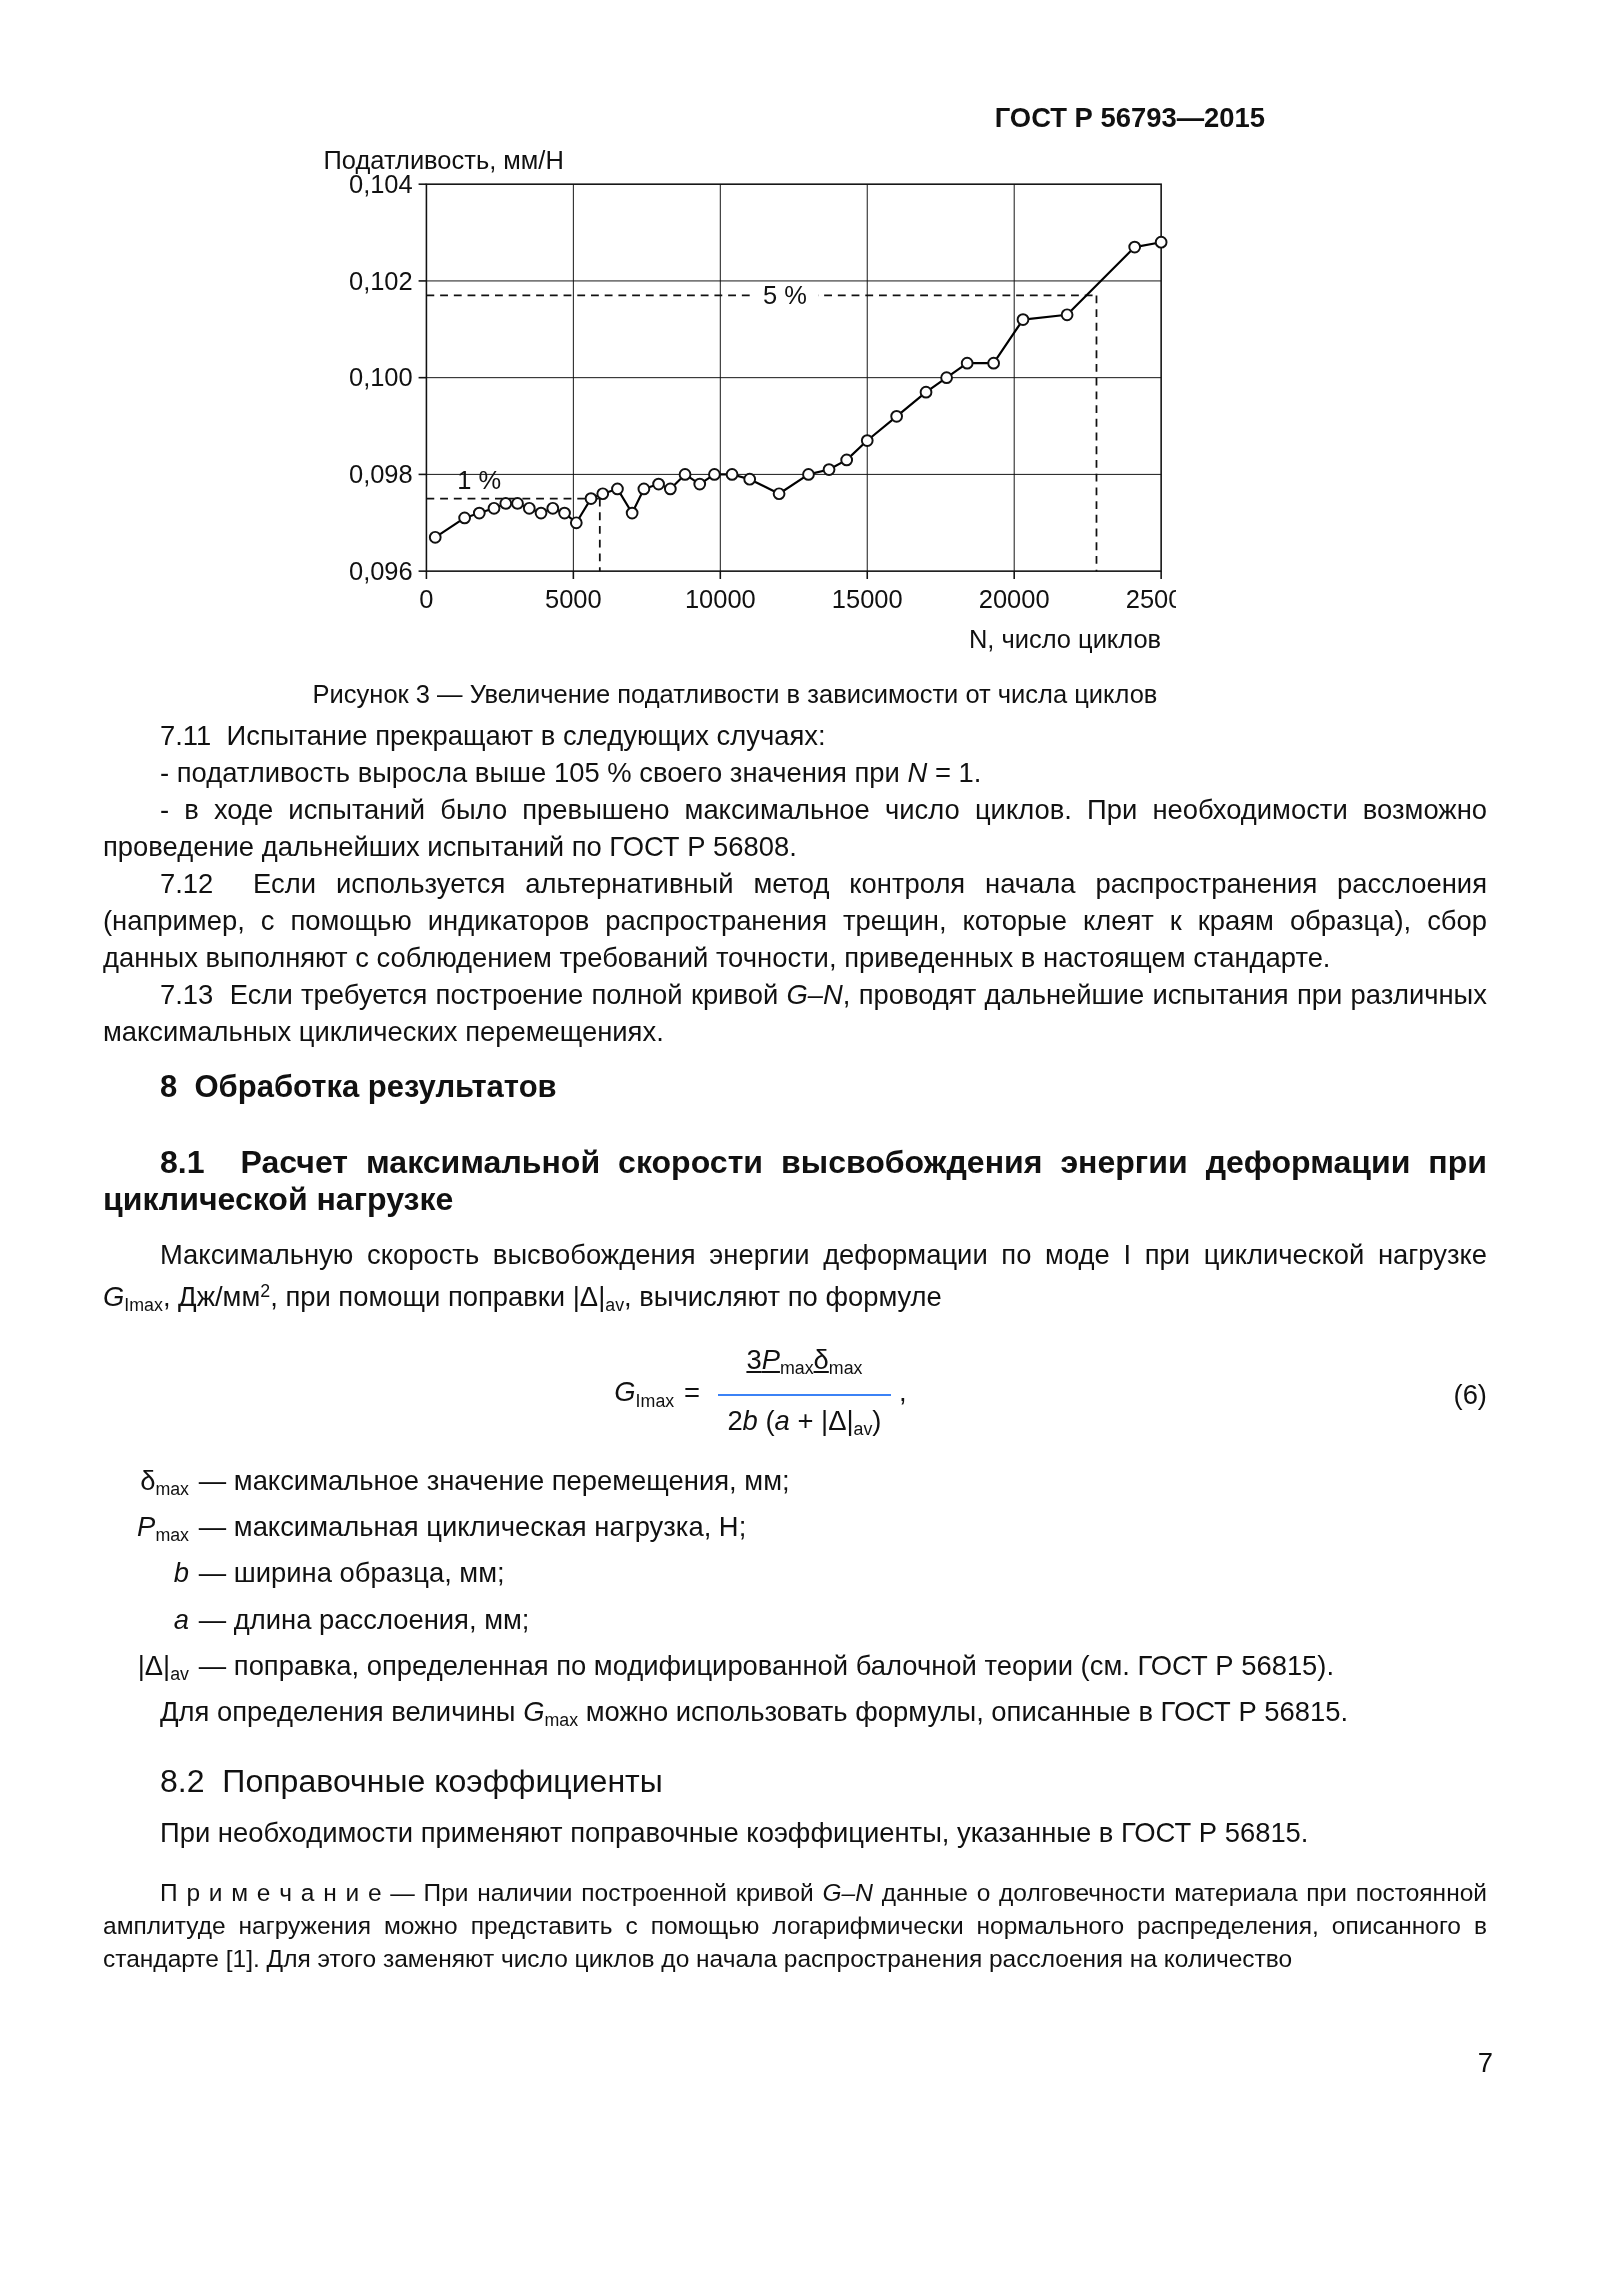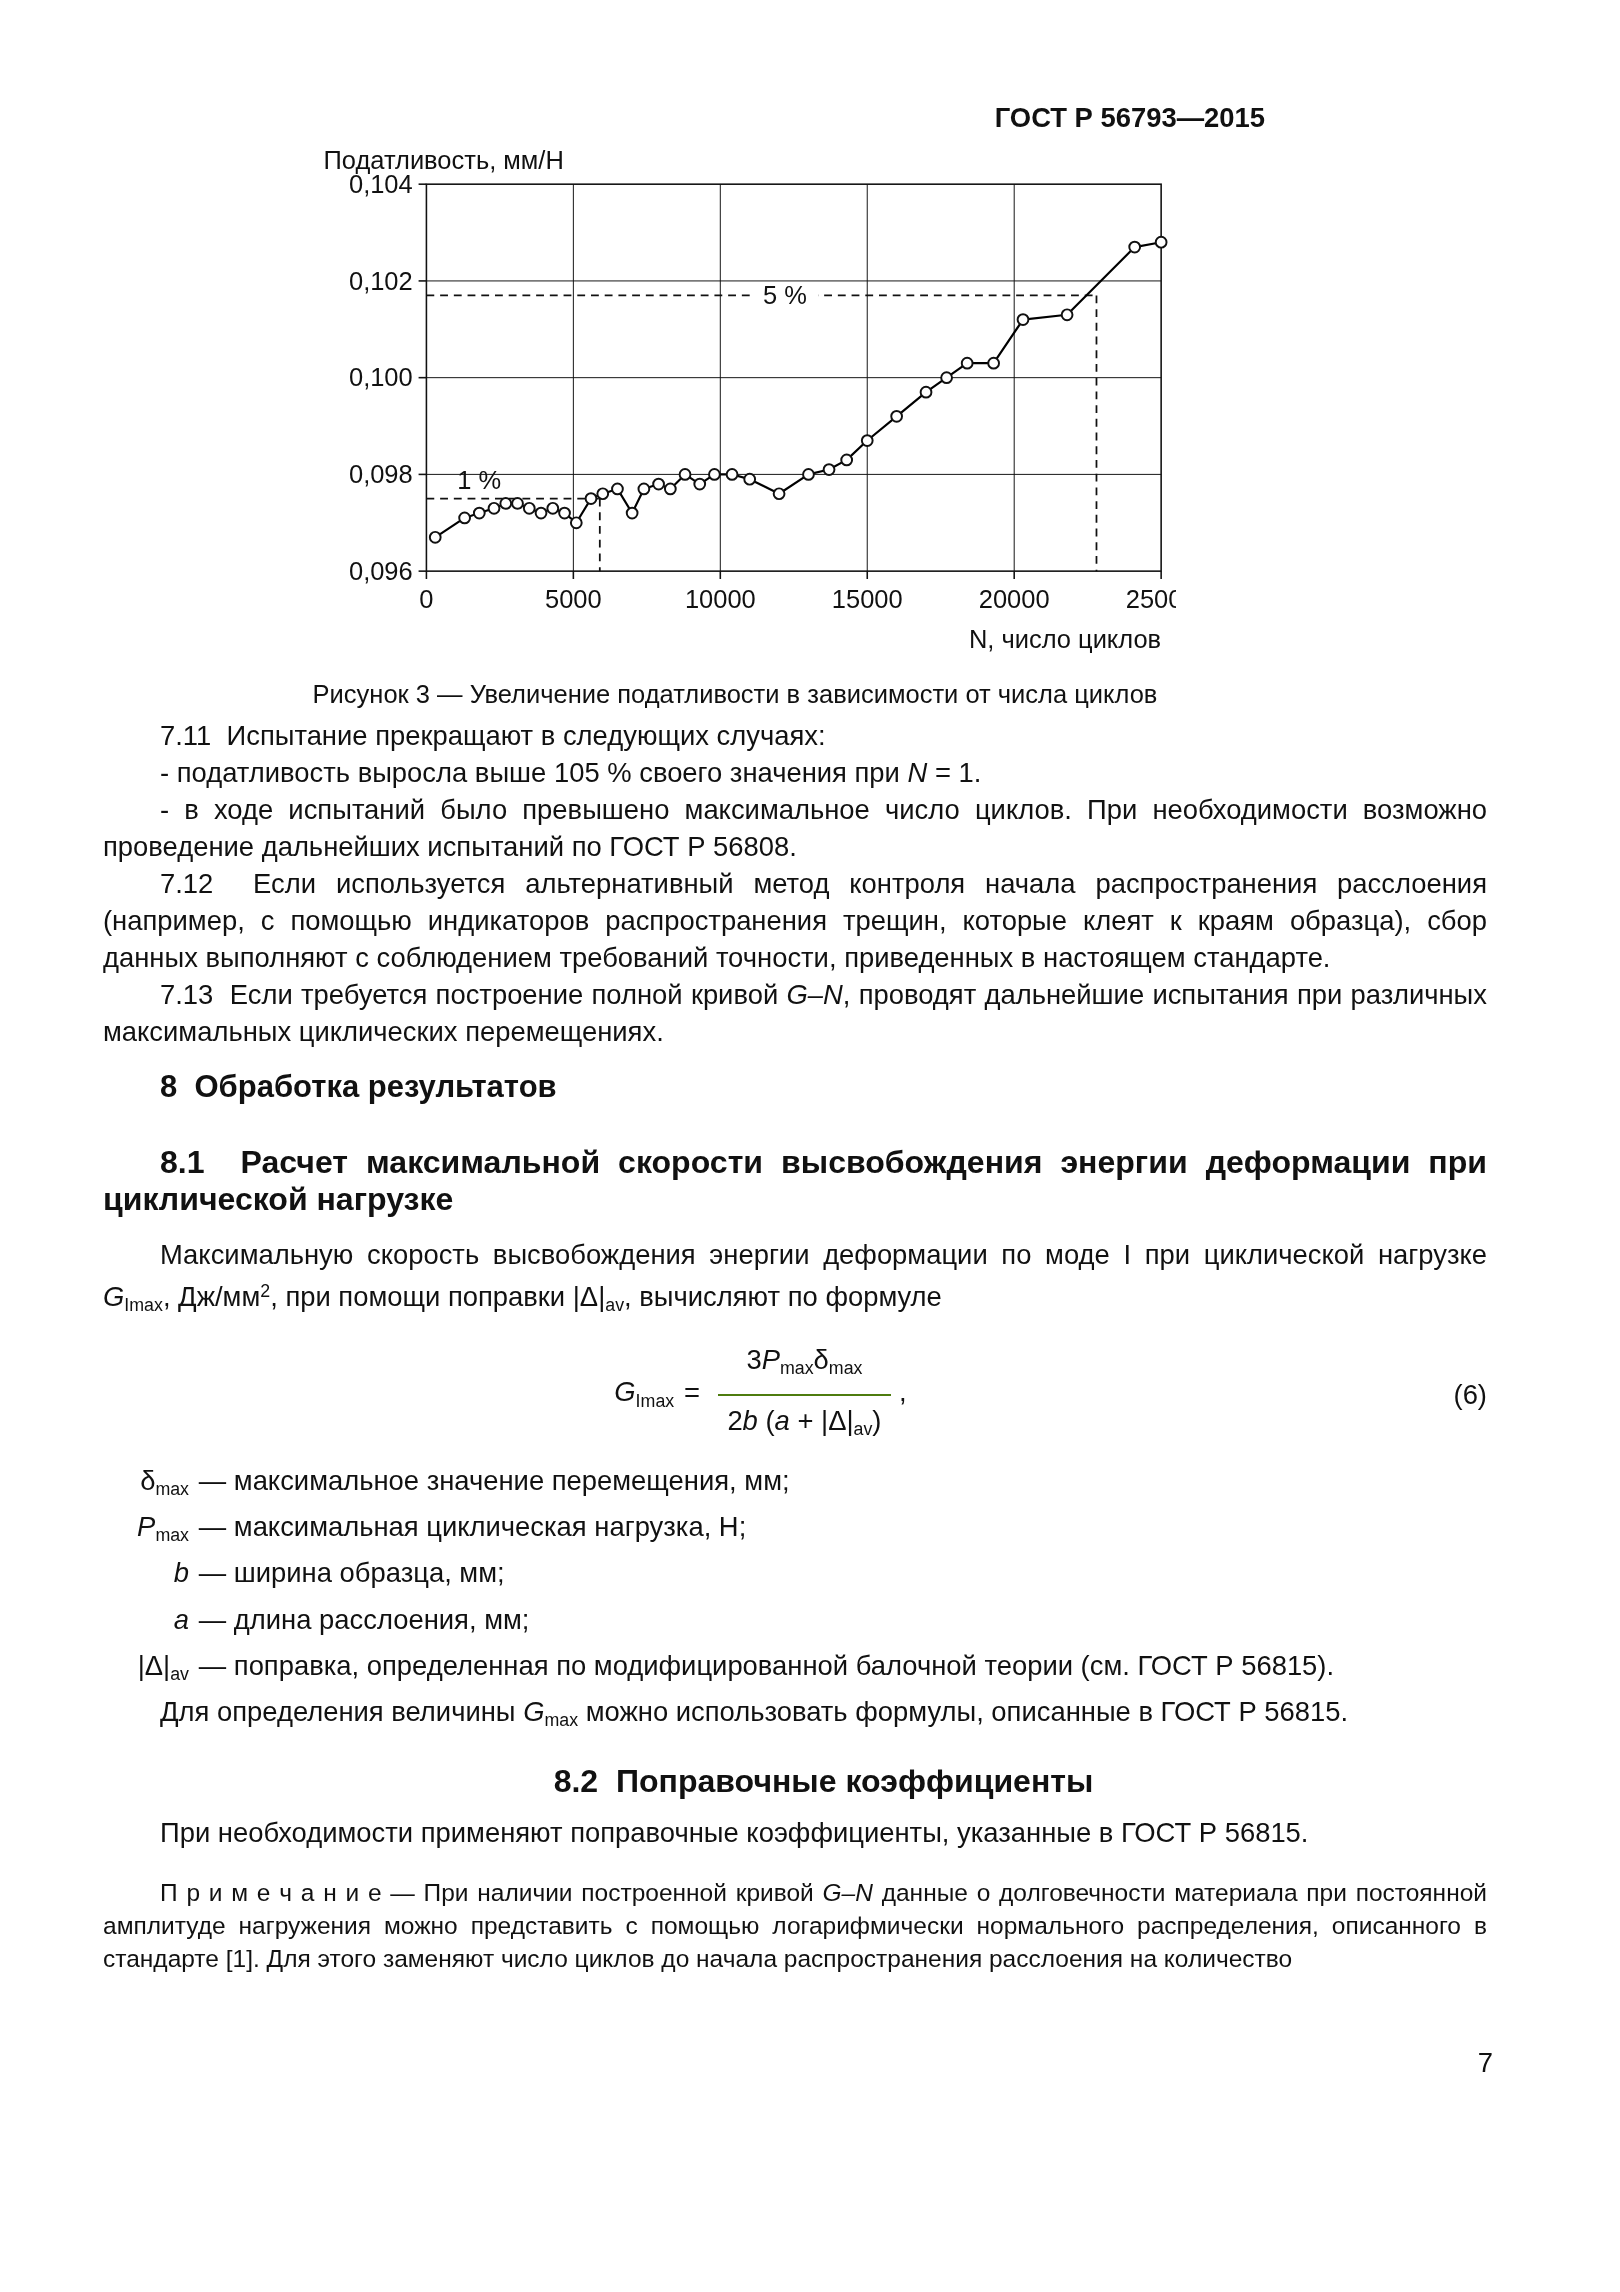--- a/index.html
+++ b/index.html
@@ -10,26 +10,26 @@
   }
   .doc-header { position:absolute; top:102px; right:355px; font-size:27.4px; font-weight:bold;margin-left:28px; }
   .figure-block { position:absolute; top:145px; left:294px; width:882px; }
   .figure-block svg { display:block; }
   svg text { font-family:"Liberation Sans", sans-serif; fill:#111; }
   .figure-caption { margin-top:5.9px; text-align:center; font-size:25.5px; }
   .content { position:absolute; top:717px; left:103px; width:1384px; font-size:27.4px; line-height:37px; text-align:justify; }
   .para { text-indent:57px; }
   .h8 { font-size:31px; font-weight:bold; margin:18px 0 39px; text-indent:57px; text-align:left; }
   .h81 { font-weight:bold; margin:31px 0 17.6px; text-indent:57px; }
-  .h82 { font-weight:bold; margin:23.5px 0 13.7px; text-indent:57px; text-align:center; }
+  .h82 { font-weight:normal; margin:23.5px 0 13.7px; text-indent:57px; text-align:left; }
   .formula-row { display:flex; align-items:center; margin:17.6px 0 13.7px; }
   .formula-center { flex:1; text-align:center; text-indent:0; }
   .eq-number { width:69px; text-align:right; flex:none; }
   .frac { display:inline-block; vertical-align:middle; text-align:center; margin:0 7.8px; }
-  .frac .num { display:block; padding:0 9.8px 5.9px; border-bottom:2px solid #4d7c0f; }
+  .frac .num { display:block; padding:0 9.8px 5.9px; border-bottom:2px solid #3b82f6;text-decoration:underline; }
   .frac .den { display:block; padding:5.9px 9.8px 0; }
   .mvar { font-style:italic; }
   sub { font-size:0.65em; vertical-align:-0.3em; }
   sup { font-size:0.65em; vertical-align:0.5em; }
   .frm-eq { margin:0 9.8px; }
   .defs { margin-top:5.9px; }
   .def-row { display:flex; text-align:left; }
   .def-sym { width:86px; flex:none; text-align:right; }
   .def-text { margin-left:9.8px; flex:1; }
   .note { font-size:24.5px; line-height:33px; margin-top:25.5px; }

